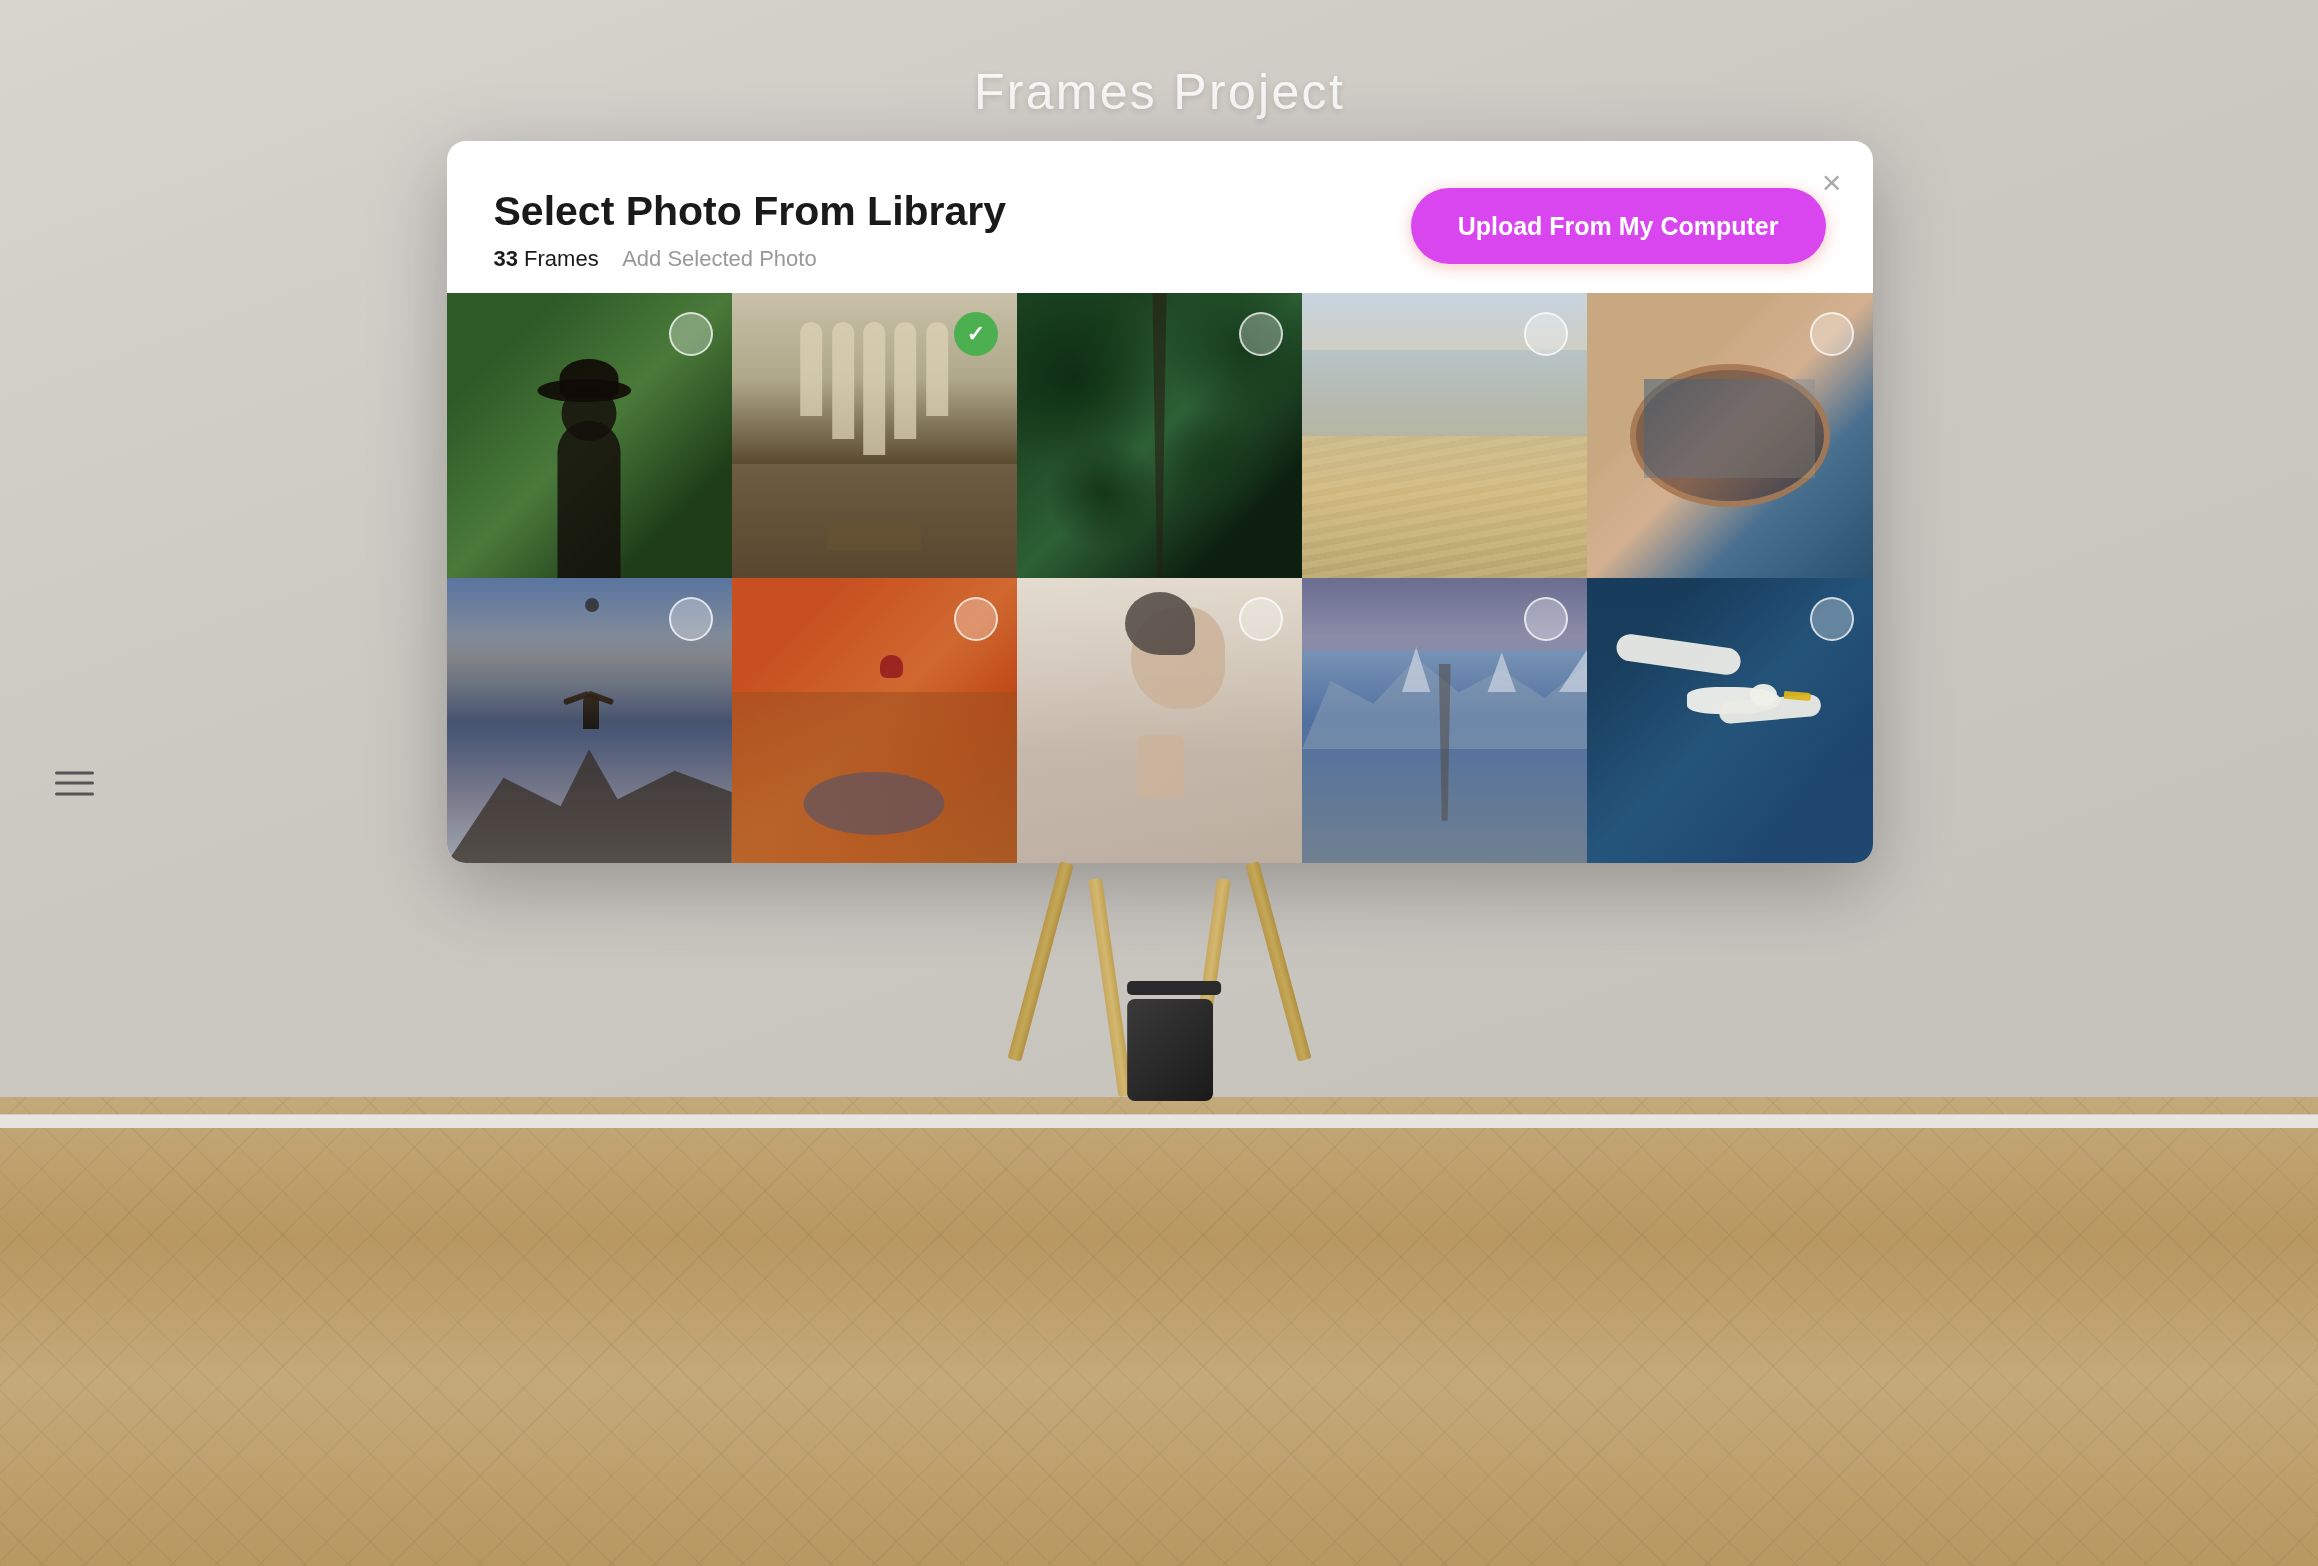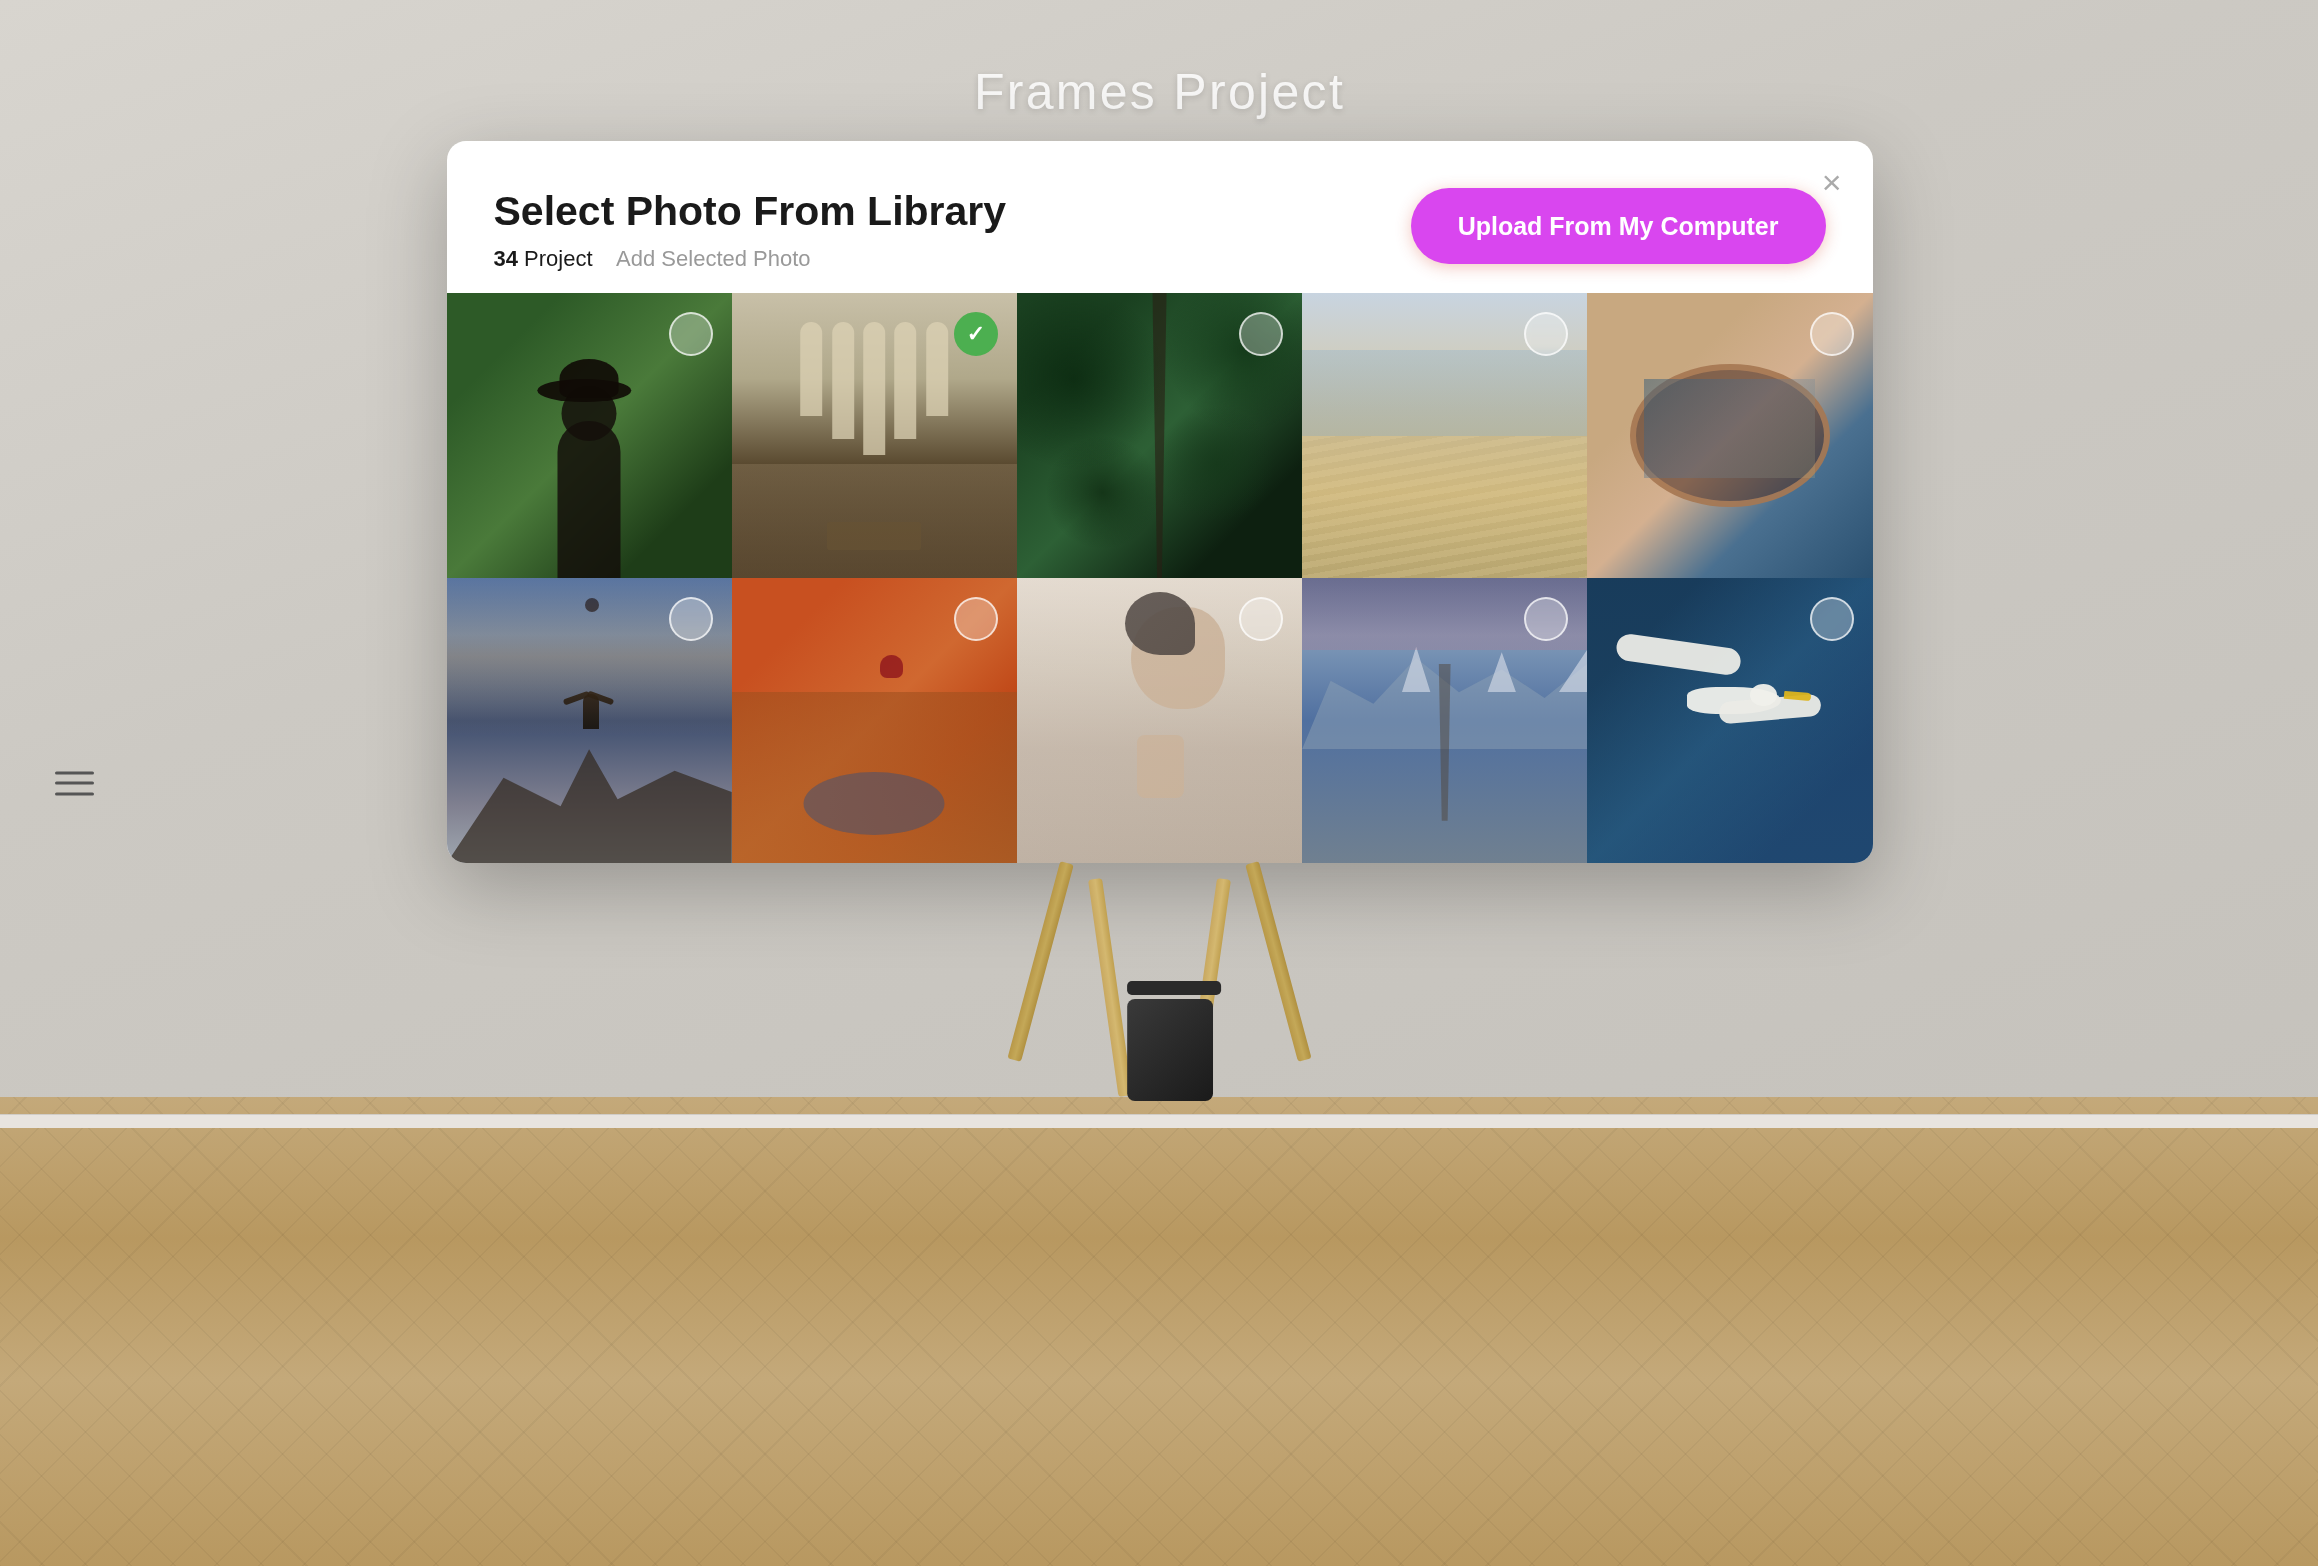--- a/index.html
+++ b/index.html
@@ -365,21 +365,21 @@
 
   <div class="modal">
 
     <button class="close-btn">×</button>
 
     <div class="modal-header">
       <div class="modal-title-section">
         <h2>Select Photo From Library</h2>
         <div class="modal-meta">
           <span class="frames-count">
-            <strong>34</strong>&nbsp;<span>Project</span>
+            <strong>33</strong>&nbsp;<span>Frames</span>
           </span>
           <button class="add-selected-btn">Add Selected Photo</button>
         </div>
       </div>
       <button class="upload-btn">Upload From My Computer</button>
     </div>
 
     <div class="photo-grid">
 
       <div class="photo-item photo-1">

